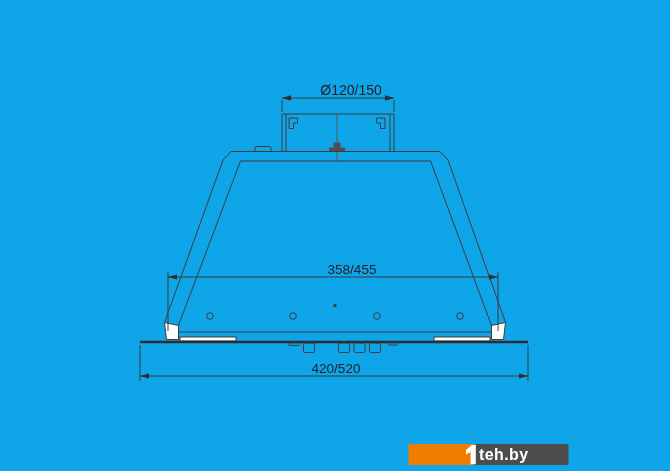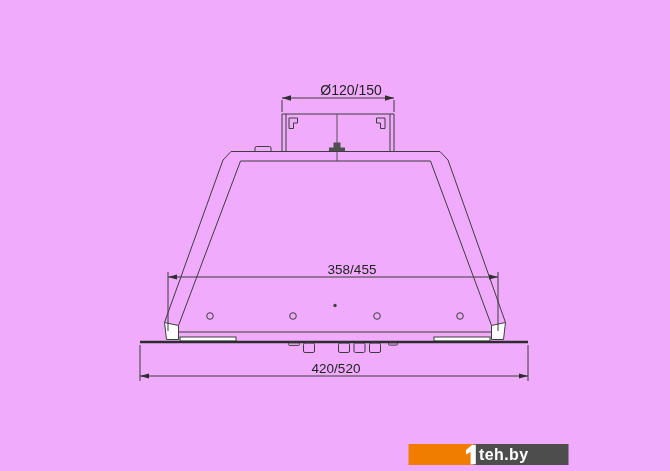--- a/index.html
+++ b/index.html
@@ -5,21 +5,21 @@
   html, body {
     margin: 0;
     padding: 0;
     background: #ffffff;
     font-family: "Liberation Sans", sans-serif;
   }
   .stage {
     position: relative;
     width: 670px;
     height: 471px;
-    background: #f0abfc;
+    background: #0ea5e9;
     overflow: hidden;
   }
   svg { display: block; }
   .dim-text {
     font-family: "Liberation Sans", "DejaVu Sans", sans-serif;
     font-size: 13.5px;
     fill: #222222;
   }
   .dim-text-top { font-size: 14px; }
   .outline {

